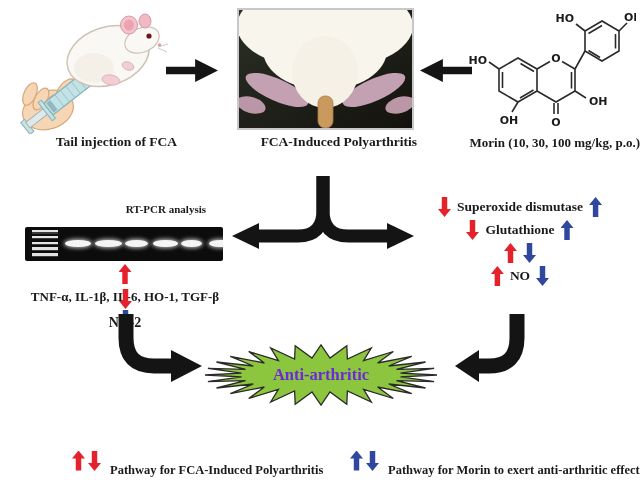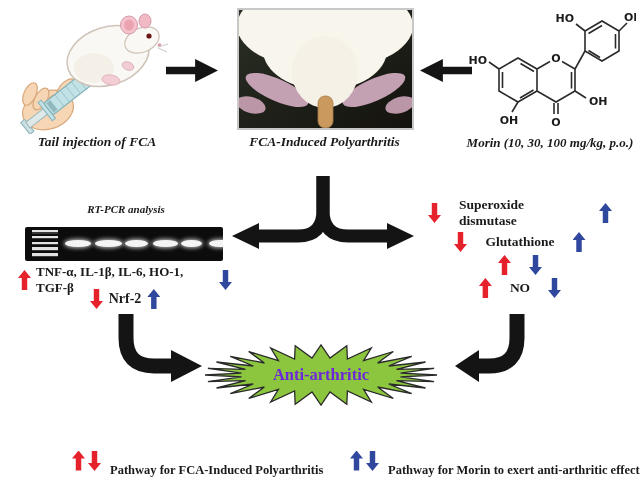--- a/index.html
+++ b/index.html
@@ -3,21 +3,21 @@
 <meta charset="utf-8">
 <style>
   :root{
     --red:#e5212b; --blue:#30479e; --green:#8cc63f; --ink:#1a1a1a;
   }
   html,body{margin:0;padding:0;background:#fff;}
   .canvas{
     position:relative;width:640px;height:480px;background:#ffffff;overflow:hidden;
     font-family:"Liberation Serif","DejaVu Serif",serif;color:var(--ink);
   }
-  .lbl{position:absolute;font-weight:bold;text-align:center;color:var(--ink);line-height:1.15;font-style:italic;}
+  .lbl{position:absolute;font-weight:bold;text-align:right;color:var(--ink);line-height:1.15;}
   
   .barrow{display:inline-block;width:13px;height:20px;flex:0 0 auto;
     clip-path:polygon(50% 0,100% 40%,71% 40%,71% 100%,29% 100%,29% 40%,0 40%);}
   .barrow.down{transform:rotate(180deg);}
   .barrow.red{background:var(--red);}
   .barrow.blue{background:var(--blue);}
   
   .harrow{position:absolute;background:#141414;}
   .harrow.rightdir{clip-path:polygon(0 34%,56% 34%,56% 0,100% 50%,56% 100%,56% 66%,0 66%);}
   .harrow.leftdir{clip-path:polygon(100% 34%,44% 34%,44% 0,0 50%,44% 100%,44% 66%,100% 66%);}
@@ -25,24 +25,24 @@
   .photo{position:absolute;left:237px;top:8px;width:173px;height:118px;border:2px solid #c8c8c8;}
   
   .gel{position:absolute;left:25px;top:227px;width:198px;height:34px;background:#0c0c0c;
     border-radius:2px;overflow:hidden;}
   .ladder{position:absolute;left:7px;top:3px;width:26px;height:28px;
     background:repeating-linear-gradient(180deg,#e2e2e2 0 2.4px,rgba(190,190,190,.25) 2.4px 3.6px,transparent 3.6px 5.8px);}
   .band{position:absolute;top:13px;height:7px;background:#f4f4f4;border-radius:50%;
     box-shadow:0 0 4px 1px rgba(255,255,255,.75);}
   
   .mrow{position:absolute;display:flex;align-items:center;justify-content:center;gap:6px;
-    font-weight:bold;color:var(--ink);}
+    font-weight:bold;color:var(--ink);flex-direction:column;}
   .rcol{position:absolute;left:428px;top:197px;width:184px;display:flex;flex-direction:column;
     align-items:center;gap:3px;}
-  .rcol .row{display:flex;align-items:center;gap:18px;font-weight:bold;font-size:13.5px;}
+  .rcol .row{display:flex;align-items:center;gap:6px;font-weight:bold;font-size:13.5px;}
   
   .legend{position:absolute;display:flex;align-items:center;gap:3px;font-weight:bold;font-size:12.5px;}
   .legend .txt{margin-left:6px;margin-top:20px;}
   svg{display:block;}
   .outcome-label{position:absolute;left:203px;top:343px;width:236px;height:64px;display:flex;
     align-items:center;justify-content:center;font-weight:bold;font-size:16.5px;color:#6d28d9;}
 </style>
 </head>
 <body>
 

